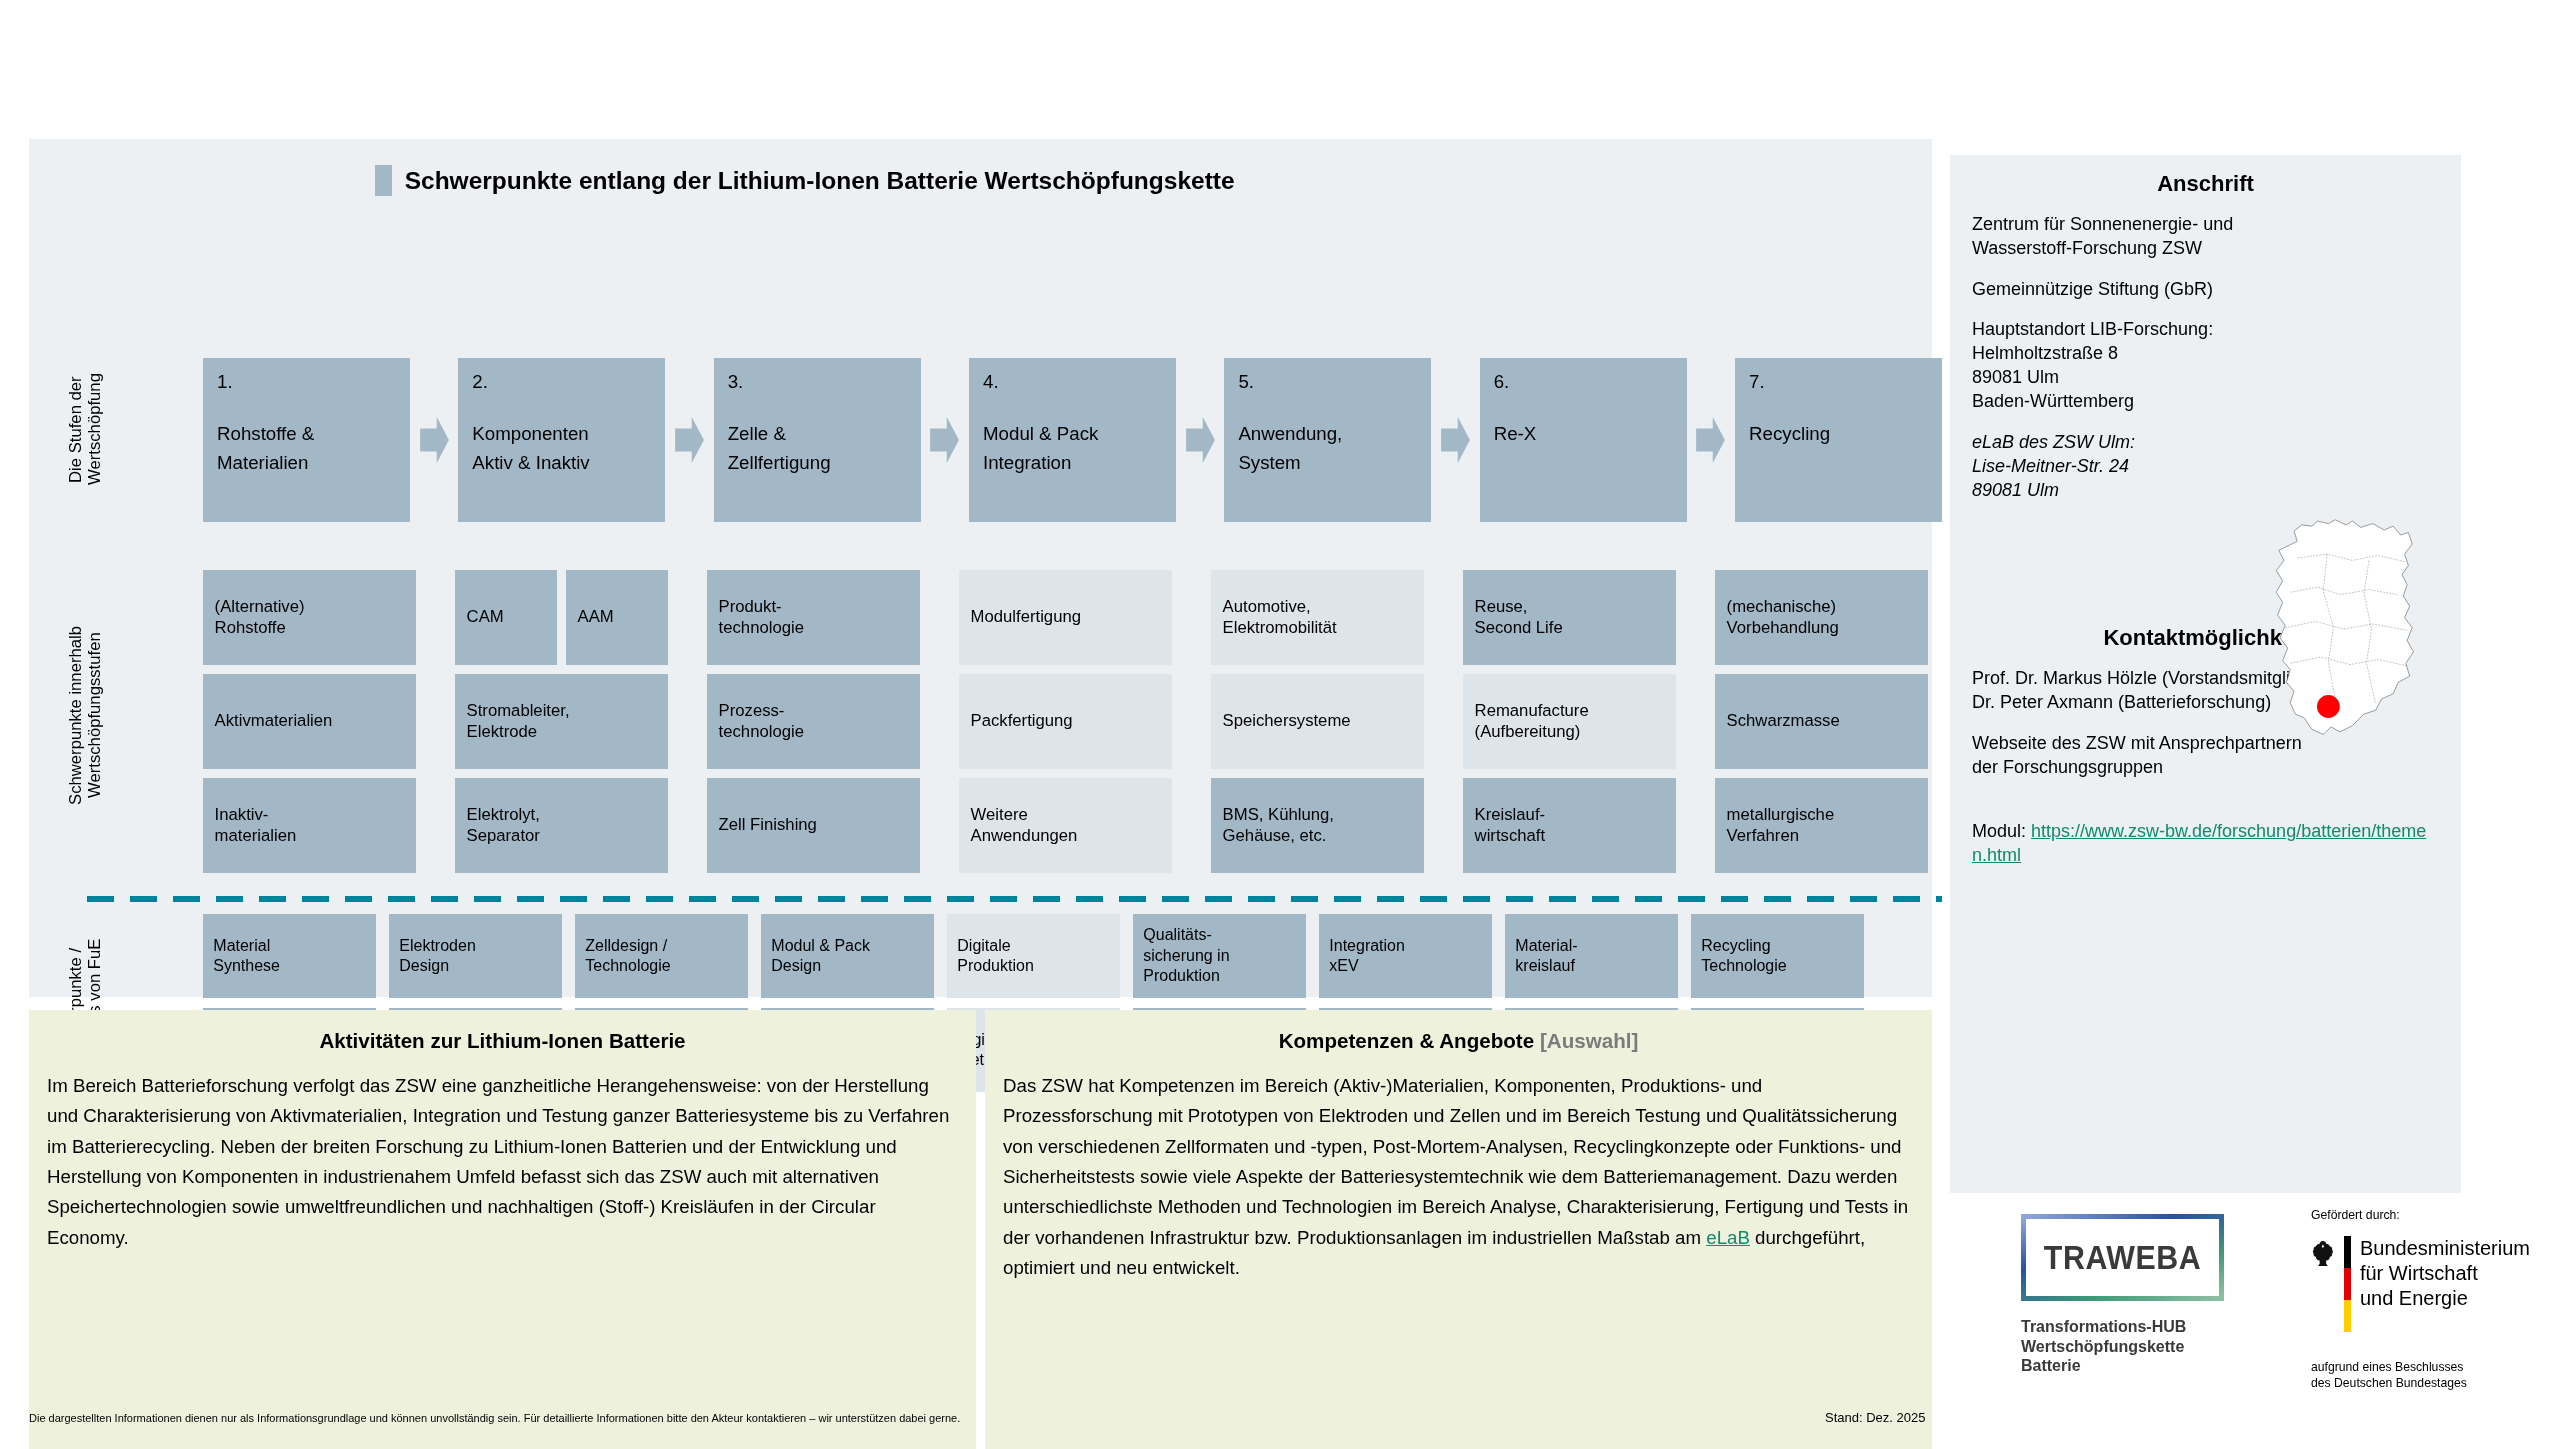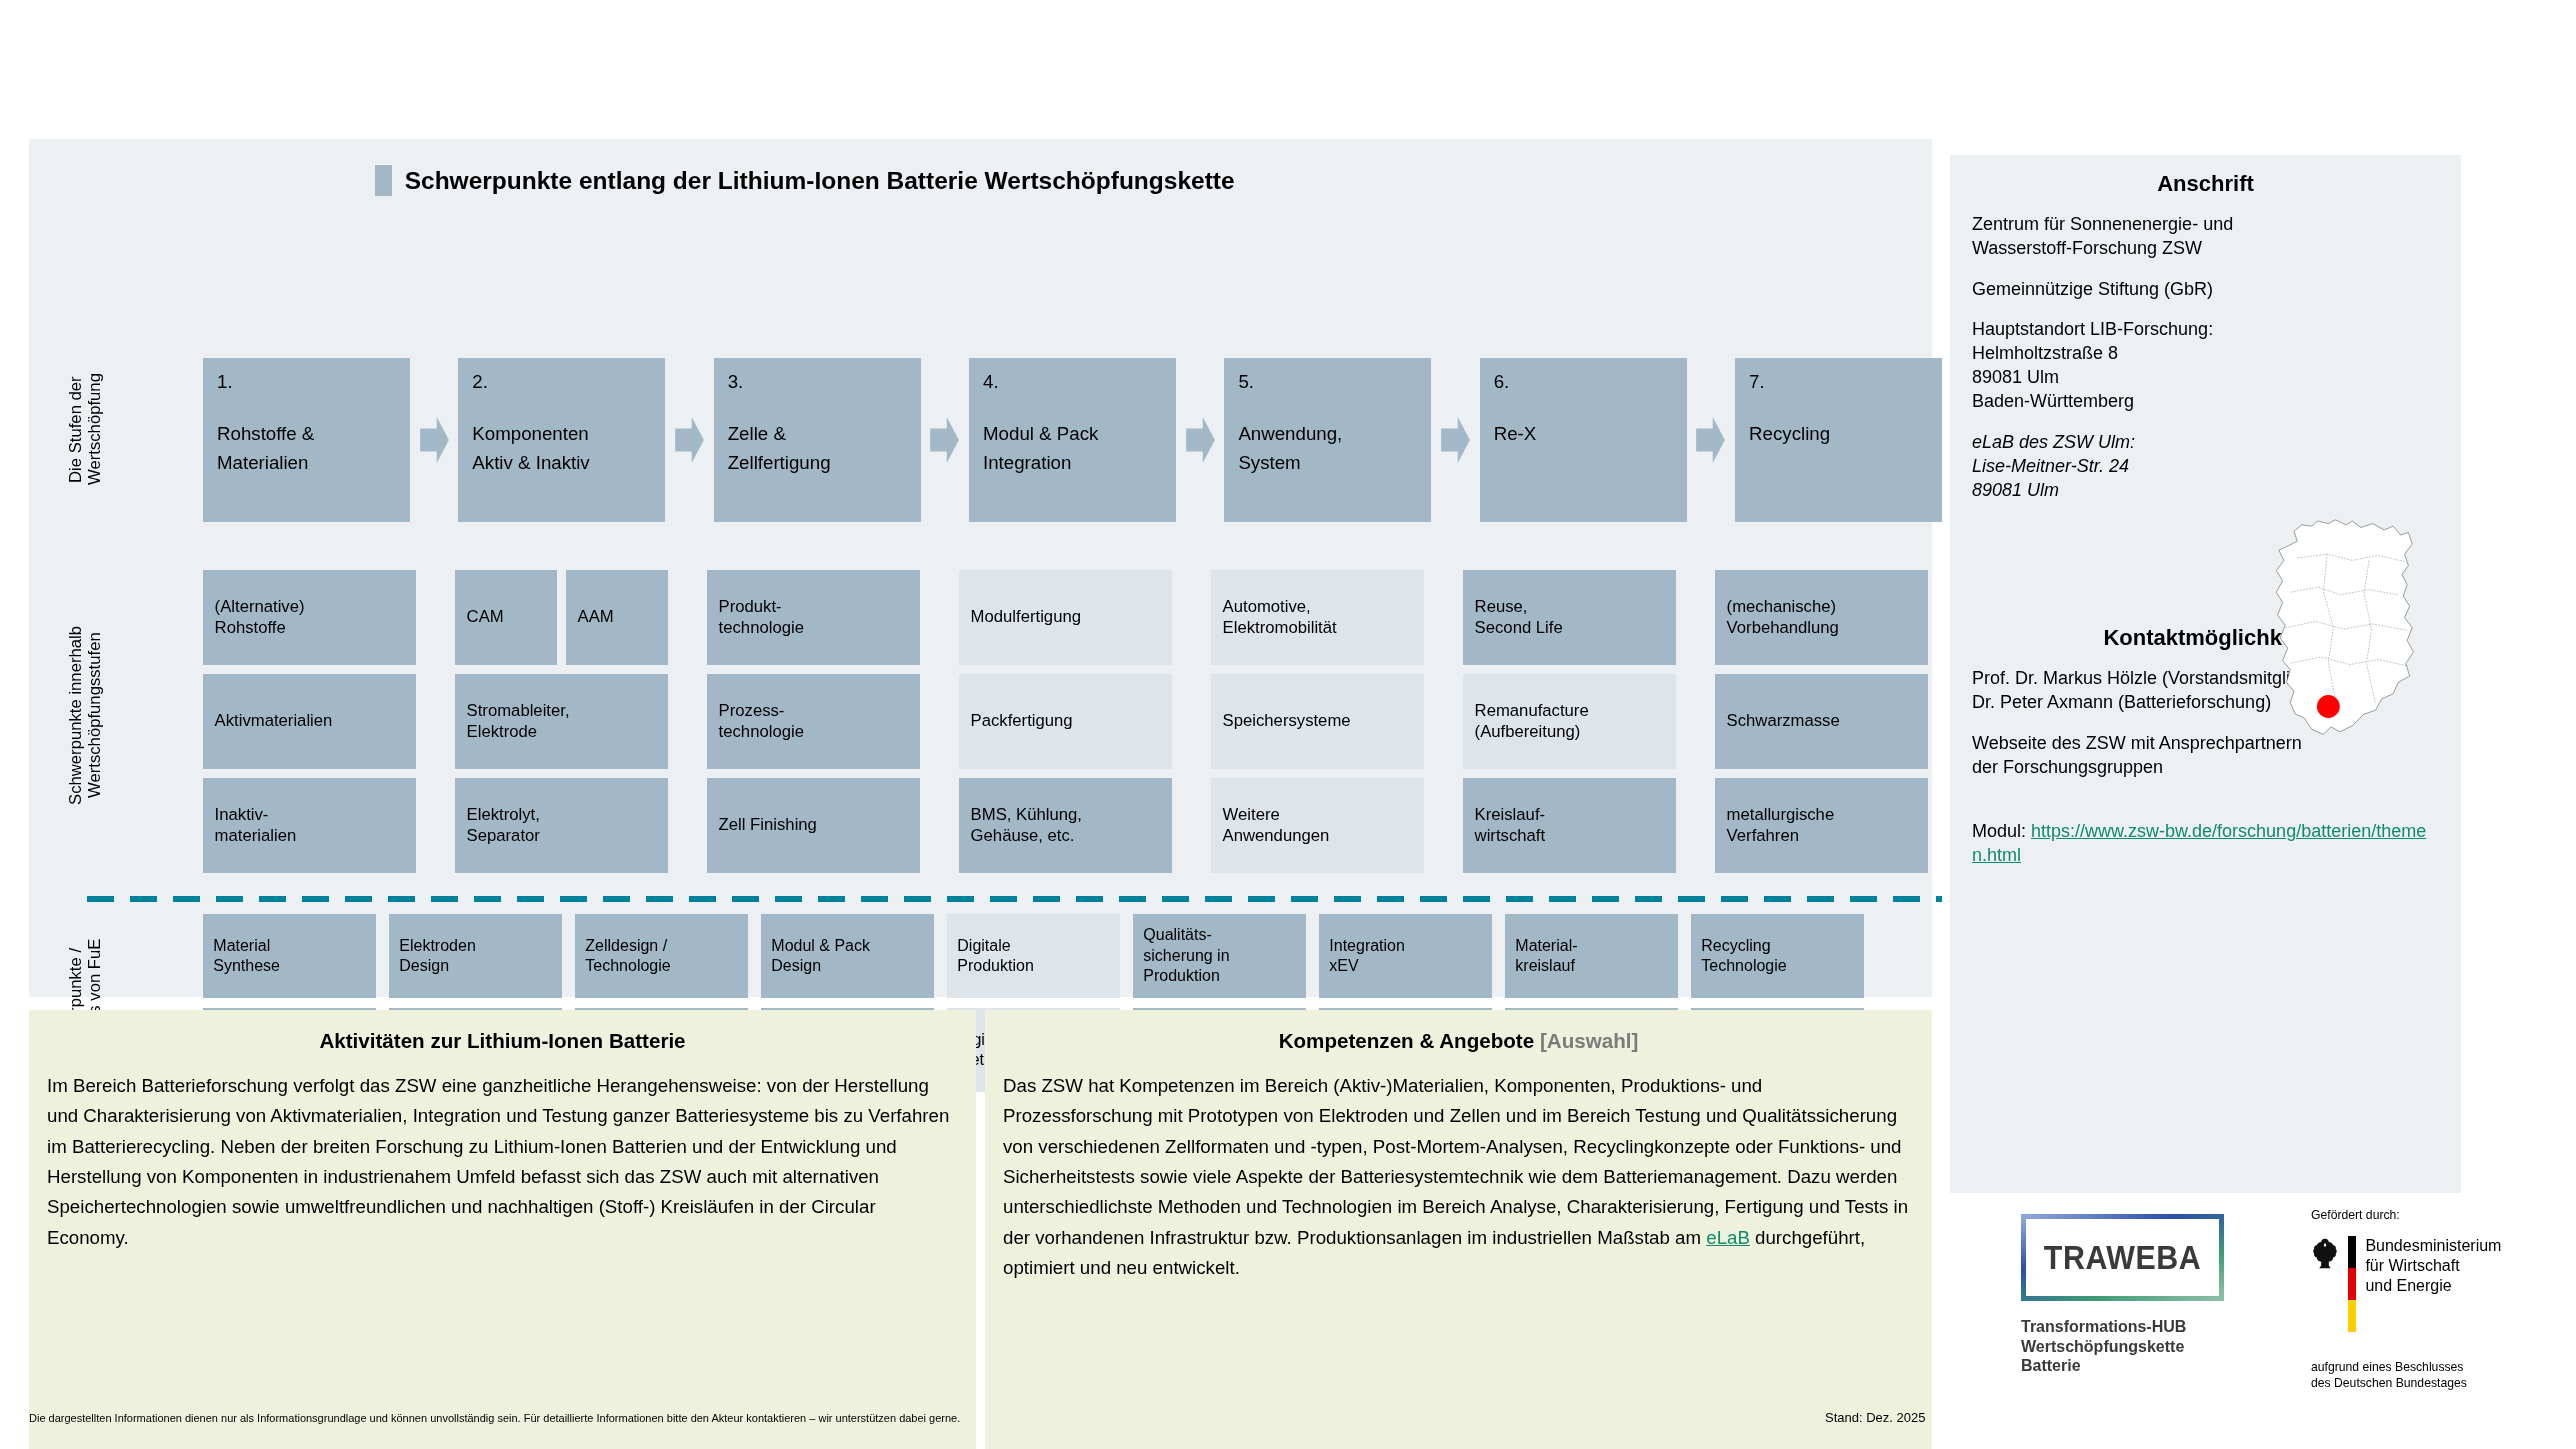--- a/index.html
+++ b/index.html
@@ -122,21 +122,21 @@
     font-family:"Liberation Sans", sans-serif;transform:scaleX(0.92);}
   .traweba-sub{font-size:16px;line-height:1.22;margin-top:16px;color:#3a3a3a;white-space:pre-line;font-weight:bold;}
   .bmwe{position:absolute;left:361px;top:13px;width:219px;}
   .bmwe-label{font-size:12.2px;margin-bottom:14px;}
   .bmwe-row{display:flex;align-items:flex-start;gap:9px;}
   .flagbar{width:8.4px;height:97px;display:flex;flex-direction:column;}
   .flagbar i{display:block;width:100%;}
   .flagbar i:nth-child(1){height:32px;background:#000;}
   .flagbar i:nth-child(2){height:32px;background:#e30000;}
   .flagbar i:nth-child(3){height:32px;background:#ffce00;}
-  .bmwe-name{font-size:16px;line-height:1.25;white-space:pre-line;}
+  .bmwe-name{font-size:20px;line-height:1.25;white-space:pre-line;}
   .bmwe-foot{font-size:12.2px;line-height:1.3;margin-top:27px;white-space:pre-line;}
 
   
   .footer-note{position:absolute;left:29px;top:1412px;font-size:11px;}
   .footer-date{position:absolute;left:1825px;top:1410px;font-size:13px;}
 </style>
 </head>
 <body>
 
 <div class="page">
@@ -284,26 +284,26 @@
 materialien</div>
           </div>
           <div class="col">
             <div class="cell on">Elektrolyt,
 Separator</div>
           </div>
           <div class="col">
             <div class="cell on">Zell Finishing</div>
           </div>
           <div class="col">
+            <div class="cell off">Weitere
+Anwendungen</div>
+          </div>
+          <div class="col">
             <div class="cell on">BMS, Kühlung,
 Gehäuse, etc.</div>
-          </div>
-          <div class="col">
-            <div class="cell off">Weitere
-Anwendungen</div>
           </div>
           <div class="col">
             <div class="cell on">Kreislauf-
 wirtschaft</div>
           </div>
           <div class="col">
             <div class="cell on">metallurgische
 Verfahren</div>
           </div>
         </div>

